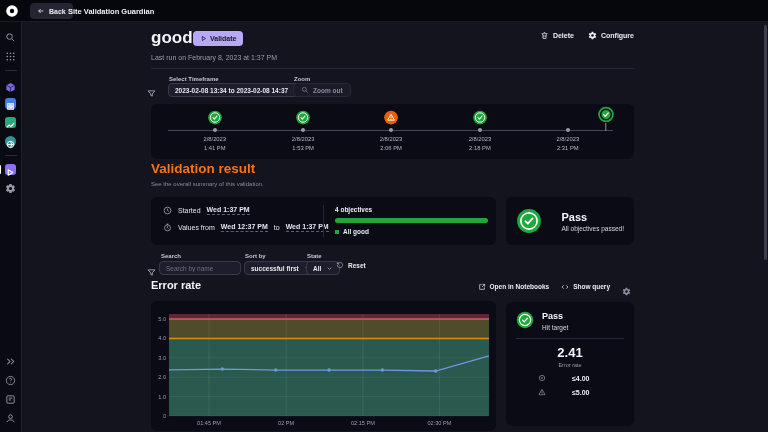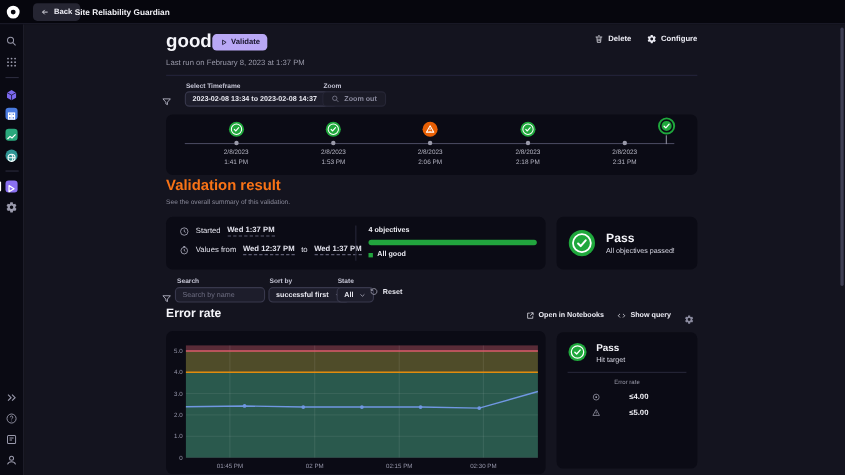--- a/index.html
+++ b/index.html
@@ -50,21 +50,21 @@
     height:14px; padding:0 6px; gap:5px; cursor:pointer; }
   .chip .chev { width:7px; height:7px; color:#b0b0c0; }
   .funnel { width:9px; height:9px; color:#c0c0d0; cursor:pointer; }
 
   .tf-row-label { position:absolute; top:53px; }
   .dim-btn { background:#1b1b27; border:1px solid #262636; border-radius:4px; height:14px;
     display:flex; align-items:center; gap:4px; padding:0 7px; color:#8a8a9e;
     font-size:6.5px; font-weight:bold; cursor:pointer; }
   .dim-btn svg { width:8px; height:8px; }
 
-  .card { background:#0b0b15; border-radius:6px; position:absolute; }
+  .card { background:#0b0b15; border-radius:6px; position:absolute;justify-content:space-between; }
 
   
   #tl-card { left:128px; top:81px; width:483px; height:55px; }
   .tl-line { position:absolute; top:26px; left:17px; right:21px; height:1px; background:#46465c; }
   .tl-event { position:absolute; top:0; height:100%; width:0; cursor:pointer; }
   .tl-icon { position:absolute; top:6px; left:0; transform:translateX(-50%); width:15px; height:15px; }
   .tl-icon svg { width:15px; height:15px; display:block; }
   .tl-event .ic-warn { display:none; }
   .tl-event.warn .ic-warn { display:block; }
   .tl-dot { position:absolute; top:26px; left:0; transform:translate(-50%,-50%);
@@ -147,21 +147,21 @@
     <svg viewBox="0 0 24 24">
         <path d="M12 2a10 10 0 1 0 0 20 10 10 0 0 0 0-20zm0 6.2a3.8 3.8 0 1 1 0 7.6 3.8 3.8 0 0 1 0-7.6z" fill="#ffffff" fill-rule="evenodd"></path>
       </svg>
   </span>
   <span class="back-chip">
     <svg width="8" height="8" viewBox="0 0 24 24" fill="none" stroke="currentColor" stroke-width="2.4">
         <path d="M19 12H5M11 6l-6 6 6 6"></path>
       </svg>
     <span>Back</span>
   </span>
-  <span class="topbar-title">Site Reliability Guardian</span>
+  <span class="topbar-title">Site Validation Guardian</span>
 </div>
 
 <div id="sidebar">
   <span class="sb-icon">
     <svg viewBox="0 0 24 24" fill="none" stroke="currentColor" stroke-width="2">
         <circle cx="10" cy="10" r="6"></circle>
         <path d="M14.5 14.5L20 20"></path>
       </svg>
   </span>
   <span class="sb-icon">
@@ -502,20 +502,21 @@
             <circle cx="12" cy="12" r="7.5" fill="none" stroke="#fff" stroke-width="1.5"></circle>
             <path d="M8.8 12.3l2.2 2.2 4.2-4.8" fill="none" stroke="#fff" stroke-width="1.7" stroke-linecap="round" stroke-linejoin="round"></path>
           </svg>
       </span>
       <span>
         <div class="res-t1">Pass</div>
         <div class="res-t2">Hit target</div>
       </span>
     </div>
     <div class="res-div"></div>
+    <div class="res-val">2.41</div>
     <div class="res-val-label">Error rate</div>
     <div class="th-row">
       <svg viewBox="0 0 24 24" fill="none" stroke="currentColor" stroke-width="1.8">
           <circle cx="12" cy="12" r="8"></circle>
           <circle cx="12" cy="12" r="2.5" fill="currentColor" stroke="none"></circle>
         </svg>
       <span class="th-val">≤4.00</span>
     </div>
     <div class="th-row">
       <svg viewBox="0 0 24 24" fill="none" stroke="currentColor" stroke-width="1.8" stroke-linejoin="round">

